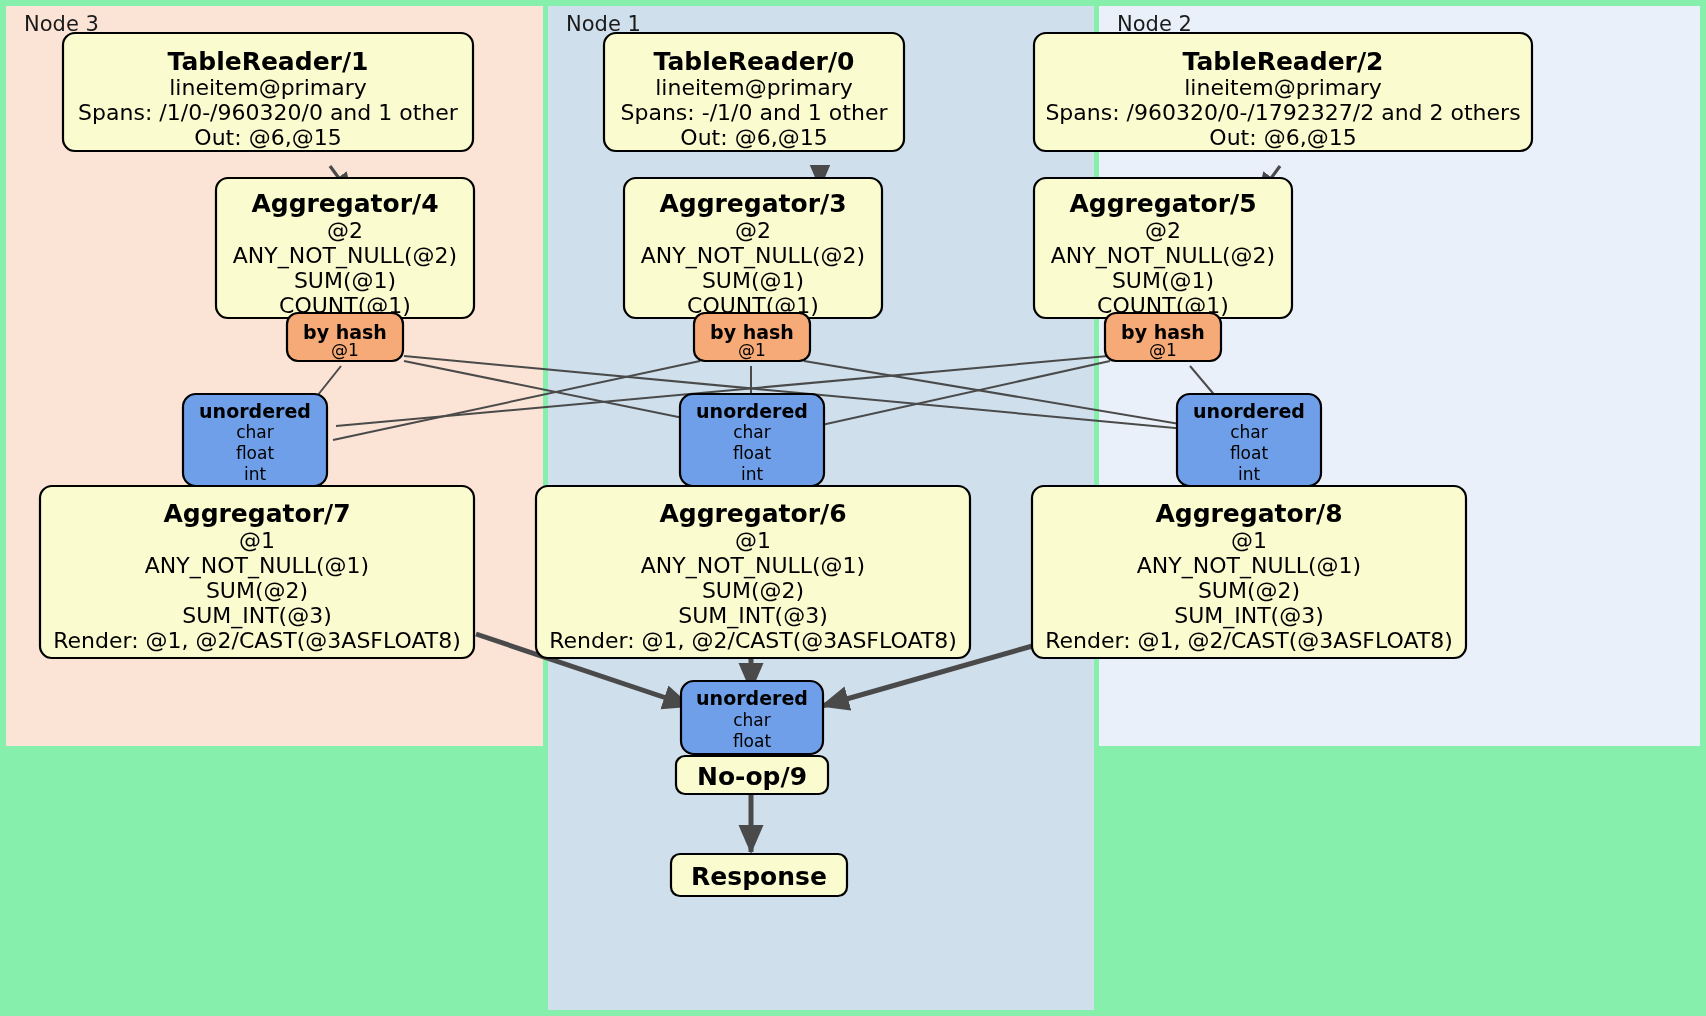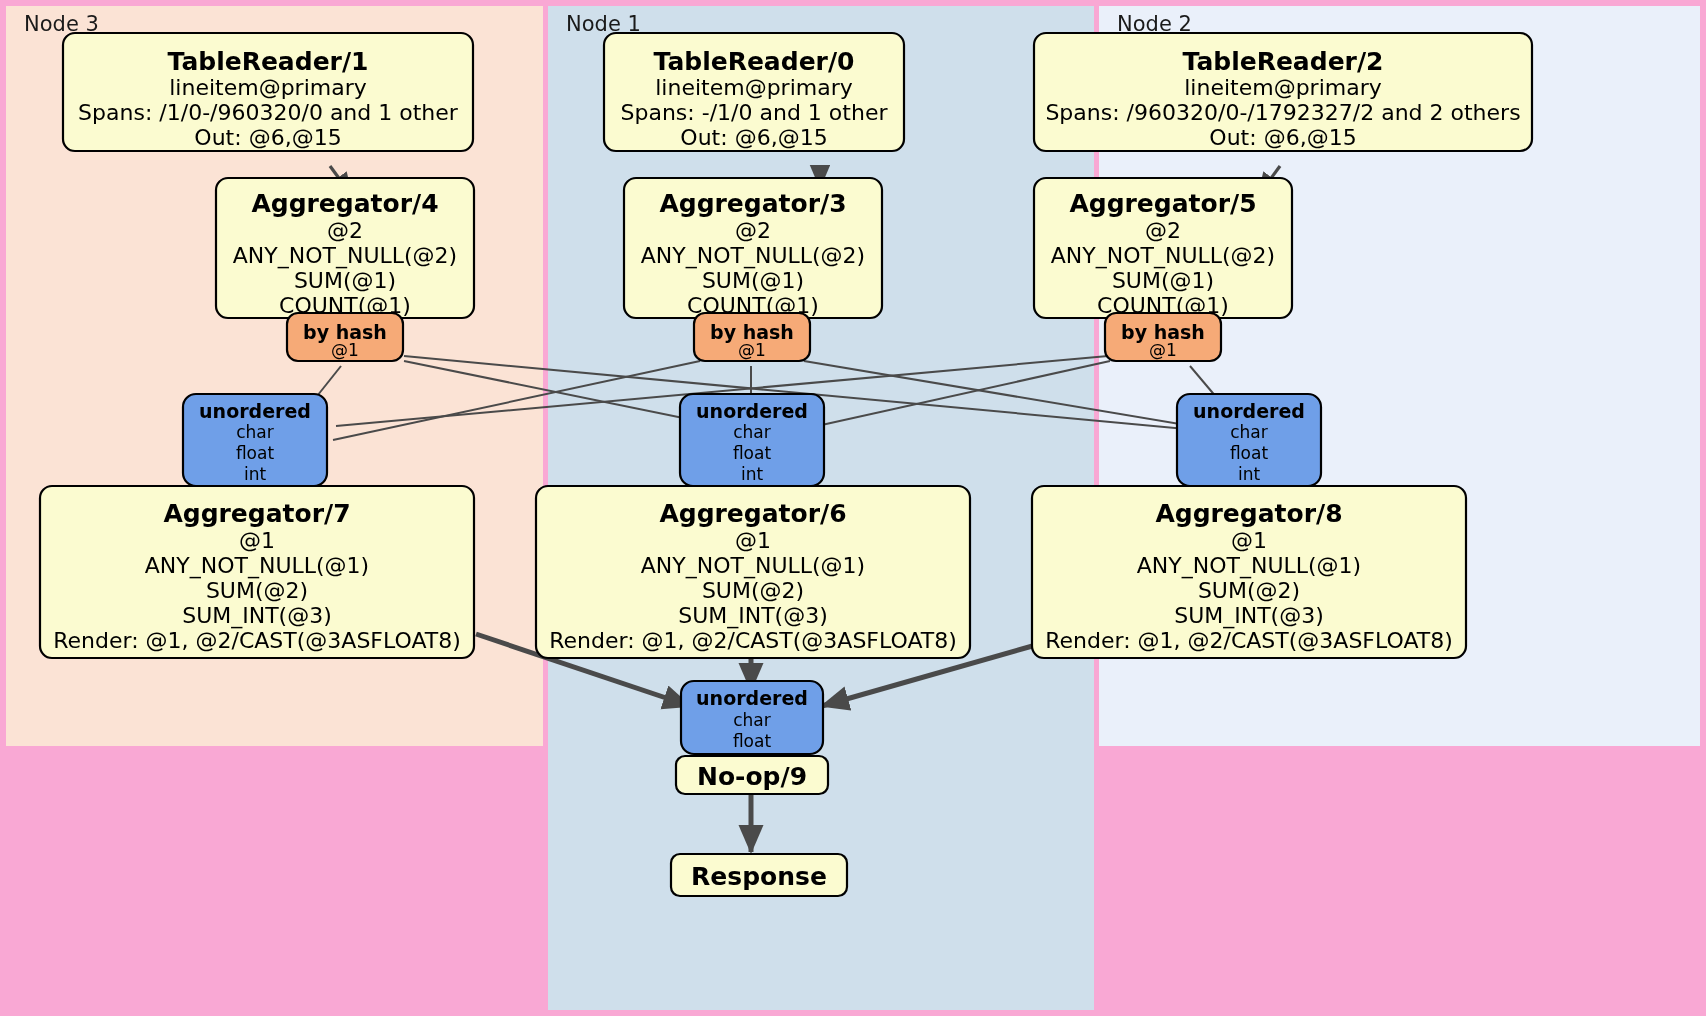--- a/index.html
+++ b/index.html
@@ -8,21 +8,21 @@
     background: #ffffff;
   }
   body {
     font-family: "DejaVu Sans", "Liberation Sans", sans-serif;
   }
   #stage {
     position: relative;
     width: 1706px;
     height: 1016px;
     overflow: hidden;
-    background: #f9a8d4;
+    background: #86efac;
   }
   #diagram {
     position: absolute;
     left: 0;
     top: 0;
     width: 1706px;
     height: 1016px;
   }
   .panel-label {
     font-size: 21px;

